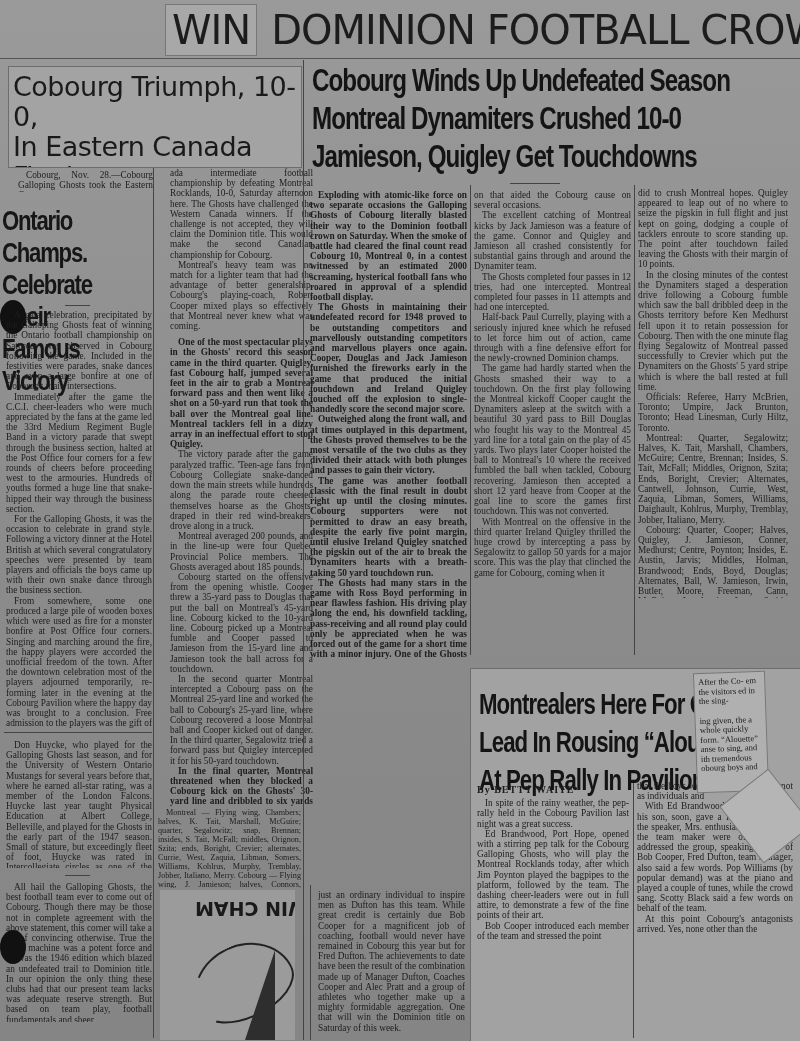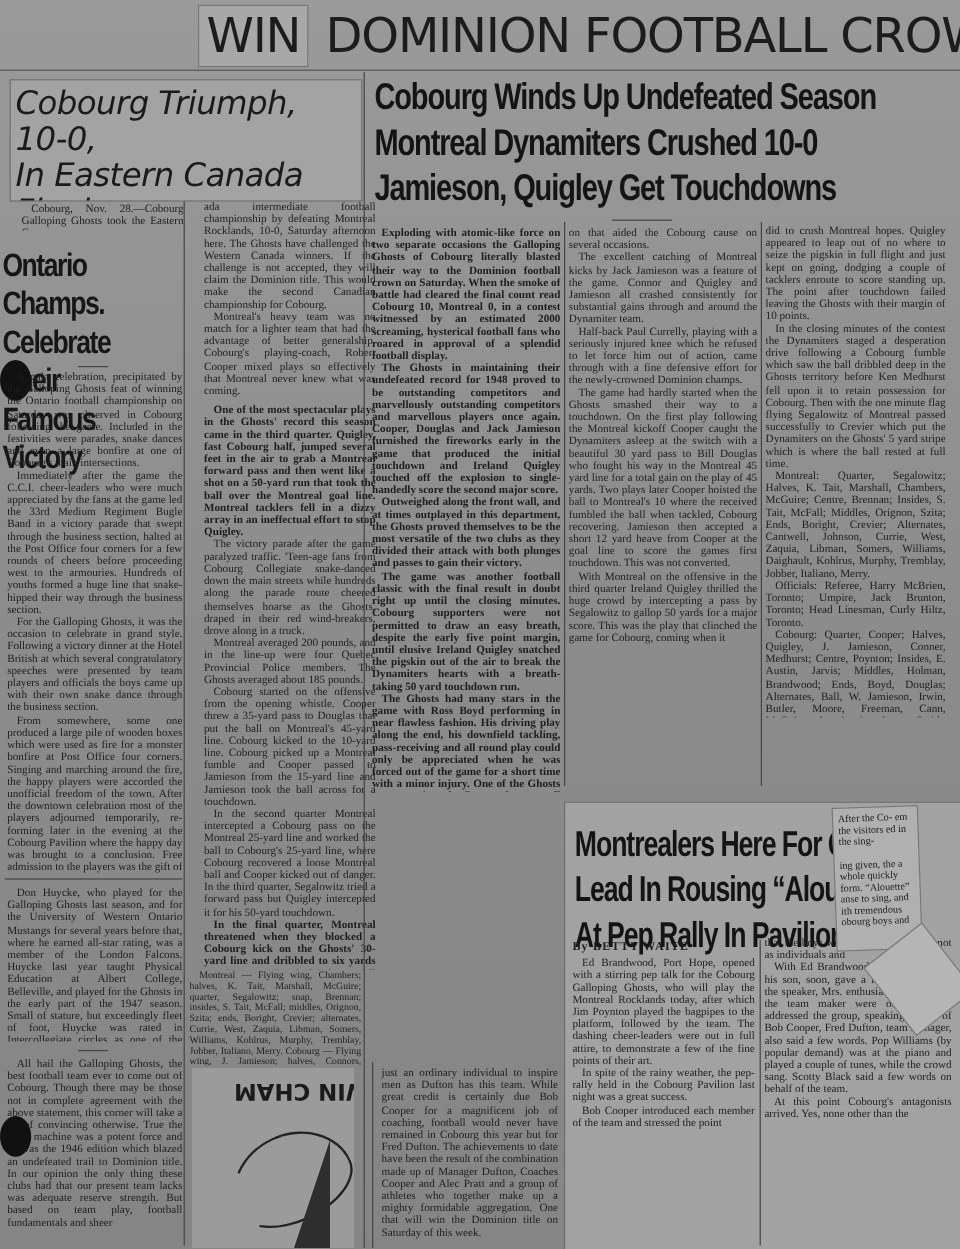--- a/index.html
+++ b/index.html
@@ -4,21 +4,21 @@
 <style>
   html,body{margin:0;padding:0;}
   body{width:800px;height:1041px;overflow:hidden;background:#8a8a8a;position:relative;
        font-family:"Liberation Serif","DejaVu Serif",serif;color:#1a1a1a;}
   .page{position:absolute;inset:0;background:linear-gradient(180deg,#9a9a9a 0%,#8c8c8c 50%,#858585 100%);}
   .banner{position:absolute;left:165px;top:4px;width:625px;height:50px;
           font-family:"DejaVu Sans","Liberation Sans",sans-serif;font-size:40px;letter-spacing:-1px;
           color:#1c1c1c;line-height:50px;white-space:nowrap;}
   .banner .win{display:inline-block;background:#a8a8a8;padding:0 6px;border:1px solid #777;margin-right:14px;}
   .clip{position:absolute;background:#a3a3a3;border:1px solid #6d6d6d;overflow:hidden;}
-  .hl-sans{font-family:"DejaVu Sans","Liberation Sans",sans-serif;font-style:italic;}
+  .hl-sans{font-family:"DejaVu Sans","Liberation Sans",sans-serif;}
   .col{position:absolute;font-size:9.3px;line-height:10.2px;text-align:justify;overflow:hidden;color:#1d1d1d;}
   .col p{margin:0 0 0 0;text-indent:8px;}
   .rule{position:absolute;height:1px;background:#444;}
   .vrule{position:absolute;width:1px;background:#444;}
   .small{font-size:8.2px;line-height:9px;}
   .byline{text-align:left;font-weight:bold;letter-spacing:1px;font-size:10px;margin:2px 0 3px;}
   .ad{position:absolute;left:160px;top:890px;width:135px;height:150px;background:#9b9b9b;overflow:hidden;}
   .ad .txt{position:absolute;left:35px;top:8px;font-family:"DejaVu Sans",sans-serif;font-weight:bold;
            font-size:19px;transform:rotate(180deg);white-space:nowrap;}
   .ad .tri{position:absolute;right:20px;bottom:0;width:0;height:0;border-left:30px solid transparent;
@@ -113,43 +113,44 @@
     <p>The Ghosts in maintaining their undefeated record for 1948 proved to be outstanding competitors and marvellously outstanding competitors and marvellous players once again. Cooper, Douglas and Jack Jamieson furnished the fireworks early in the game that produced the initial touchdown and Ireland Quigley touched off the explosion to single-handedly score the second major score.</p>
     <p>Outweighed along the front wall, and at times outplayed in this department, the Ghosts proved themselves to be the most versatile of the two clubs as they divided their attack with both plunges and passes to gain their victory.</p>
     <p>The game was another football classic with the final result in doubt right up until the closing minutes. Cobourg supporters were not permitted to draw an easy breath, despite the early five point margin, until elusive Ireland Quigley snatched the pigskin out of the air to break the Dynamiters hearts with a breath-taking 50 yard touchdown run.</p>
     <p>The Ghosts had many stars in the game with Ross Boyd performing in near flawless fashion. His driving play along the end, his downfield tackling, pass-receiving and all round play could only be appreciated when he was forced out of the game for a short time with a minor injury. One of the Ghosts most consistently fine performers all season, his play on Saturday took on the proportions of sheer greatness.</p>
     <p>Again on the front wall the work of Bill Jarvis, Rhys Holmand and Art Brandwood proved invaluable, their experience against a heavier opposing line helping to turn the tide. Bill Douglas, who this season has been a standout, was again a potent force in the Cobourg victory. In the backfield Cooper again handled his field generalship chores in a manner that has stamped him as a great signal-caller. In addition his passing was again well executed and his kicking a decided defensive weapon.</p>
   </div>
   <div class="vrule" style="left:470px;top:185px;height:470px;"></div>
   <div class="col" style="left:474px;top:190px;width:157px;height:465px;font-family:Liberation Serif, serif;">
     <p style="text-indent:0">on that aided the Cobourg cause on several occasions.</p>
     <p>The excellent catching of Montreal kicks by Jack Jamieson was a feature of the game. Connor and Quigley and Jamieson all crashed consistently for substantial gains through and around the Dynamiter team.</p>
+    <p>The Ghosts completed four passes in 12 tries, had one intercepted. Montreal completed four passes in 11 attempts and had one intercepted.</p>
     <p>Half-back Paul Currelly, playing with a seriously injured knee which he refused to let force him out of action, came through with a fine defensive effort for the newly-crowned Dominion champs.</p>
     <p>The game had hardly started when the Ghosts smashed their way to a touchdown. On the first play following the Montreal kickoff Cooper caught the Dynamiters asleep at the switch with a beautiful 30 yard pass to Bill Douglas who fought his way to the Montreal 45 yard line for a total gain on the play of 45 yards. Two plays later Cooper hoisted the ball to Montreal's 10 where the received fumbled the ball when tackled, Cobourg recovering. Jamieson then accepted a short 12 yard heave from Cooper at the goal line to score the games first touchdown. This was not converted.</p>
     <p>With Montreal on the offensive in the third quarter Ireland Quigley thrilled the huge crowd by intercepting a pass by Segalowitz to gallop 50 yards for a major score. This was the play that clinched the game for Cobourg, coming when it</p>
   </div>
   <div class="vrule" style="left:634px;top:185px;height:470px;"></div>
   <div class="col" style="left:638px;top:188px;width:150px;height:410px;">
     <p style="text-indent:0">did to crush Montreal hopes. Quigley appeared to leap out of no where to seize the pigskin in full flight and just kept on going, dodging a couple of tacklers enroute to score standing up. The point after touchdown failed leaving the Ghosts with their margin of 10 points.</p>
     <p>In the closing minutes of the contest the Dynamiters staged a desperation drive following a Cobourg fumble which saw the ball dribbled deep in the Ghosts territory before Ken Medhurst fell upon it to retain possession for Cobourg. Then with the one minute flag flying Segalowitz of Montreal passed successfully to Crevier which put the Dynamiters on the Ghosts' 5 yard stripe which is where the ball rested at full time.</p>
+    <p>Officials: Referee, Harry McBrien, Toronto; Umpire, Jack Brunton, Toronto; Head Linesman, Curly Hiltz, Toronto.</p>
     <p>Montreal: Quarter, Segalowitz; Halves, K. Tait, Marshall, Chambers, McGuire; Centre, Brennan; Insides, S. Tait, McFall; Middles, Orignon, Szita; Ends, Boright, Crevier; Alternates, Cantwell, Johnson, Currie, West, Zaquia, Libman, Somers, Williams, Daighault, Kohlrus, Murphy, Tremblay, Jobber, Italiano, Merry.</p>
-    <p>Officials: Referee, Harry McBrien, Toronto; Umpire, Jack Brunton, Toronto; Head Linesman, Curly Hiltz, Toronto.</p>
     <p>Cobourg: Quarter, Cooper; Halves, Quigley, J. Jamieson, Conner, Medhurst; Centre, Poynton; Insides, E. Austin, Jarvis; Middles, Holman, Brandwood; Ends, Boyd, Douglas; Alternates, Ball, W. Jamieson, Irwin, Butler, Moore, Freeman, Cann, McGuire, L. Austin, Lees, Smith, Currelly.</p>
   </div>
 
   <div class="clip" style="left:470px;top:668px;width:330px;height:373px;background:#a2a2a2;">
     <div style="position:absolute;left:8px;top:16px;width:420px;font-family:'Liberation Sans',sans-serif;font-weight:bold;font-size:30px;line-height:38px;letter-spacing:-1.2px;transform:scaleX(0.74);transform-origin:left top;white-space:nowrap;color:#141414;">
       <div>Montrealers Here For Gam</div>
       <div>Lead In Rousing “Alouette”</div>
       <div>At Pep Rally In Pavilion</div>
     </div>
     <div class="col" style="left:6px;top:114px;width:152px;height:255px;">
       <div class="byline">By BETTY WAITE</div>
+      <p>In spite of the rainy weather, the pep-rally held in the Cobourg Pavilion last night was a great success.</p>
       <p>Ed Brandwood, Port Hope, opened with a stirring pep talk for the Cobourg Galloping Ghosts, who will play the Montreal Rocklands today, after which Jim Poynton played the bagpipes to the platform, followed by the team. The dashing cheer-leaders were out in full attire, to demonstrate a few of the fine points of their art.</p>
-      <p>In spite of the rainy weather, the pep-rally held in the Cobourg Pavilion last night was a great success.</p>
       <p>Bob Cooper introduced each member of the team and stressed the point</p>
     </div>
     <div class="vrule" style="left:162px;top:114px;height:255px;"></div>
     <div class="col" style="left:166px;top:112px;width:156px;height:257px;">
       <p style="text-indent:0">that the boys were given to the team, not as individuals and</p>
       <p>With Ed Brandwood, Dan and Arthur, his son, soon, gave a few peppy tunes, the speaker, Mrs. enthusiastic. Mr. Elmer the team maker were of the team, addressed the group, speaking highly of Bob Cooper, Fred Dufton, team manager, also said a few words. Pop Williams (by popular demand) was at the piano and played a couple of tunes, while the crowd sang. Scotty Black said a few words on behalf of the team.</p>
       <p>At this point Cobourg's antagonists arrived. Yes, none other than the</p>
     </div>
   </div>
 

